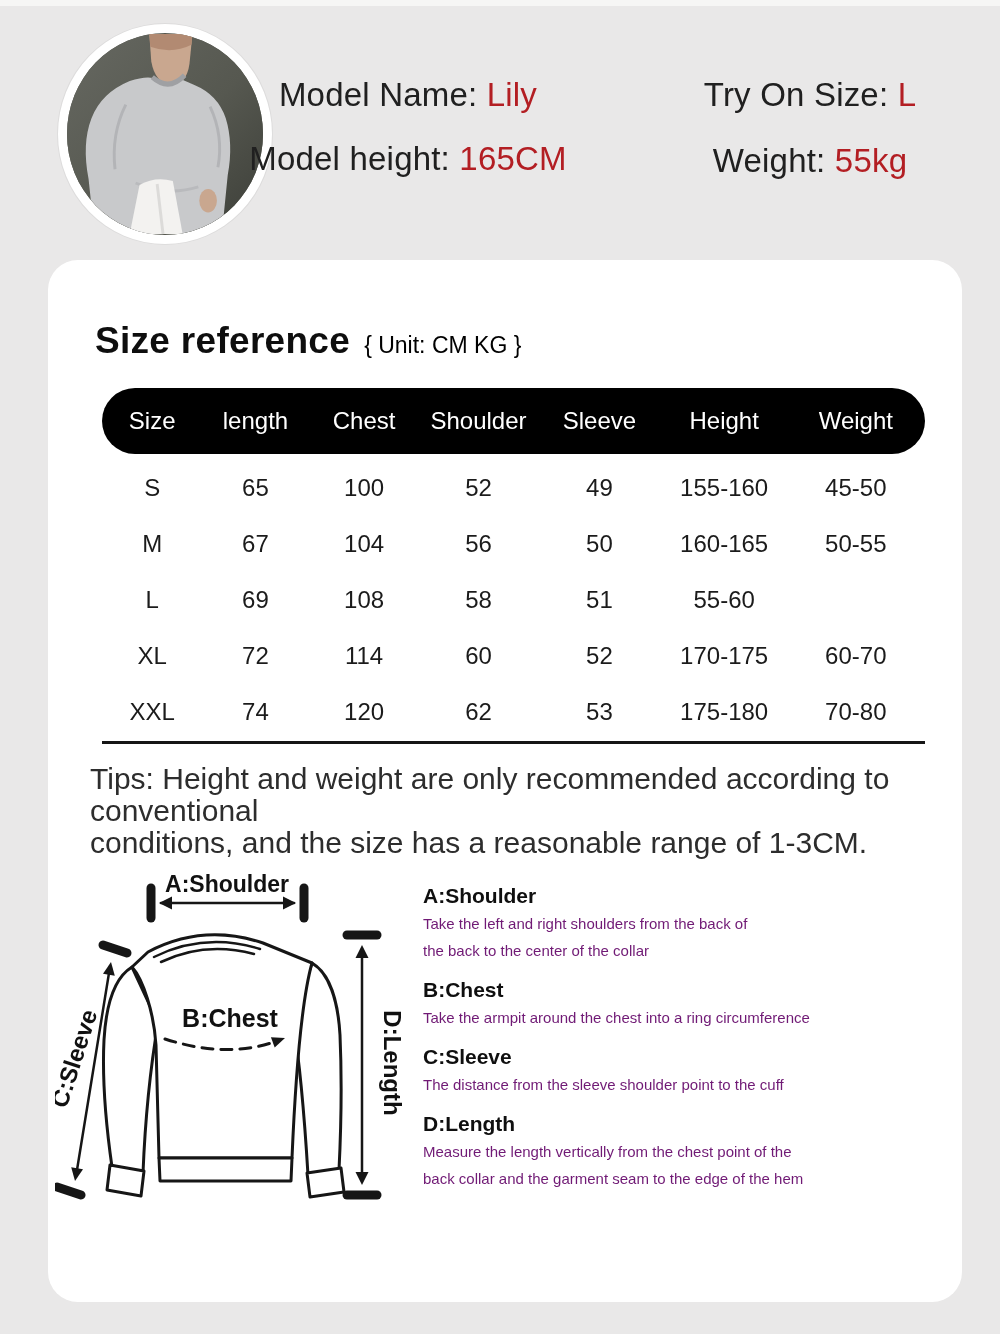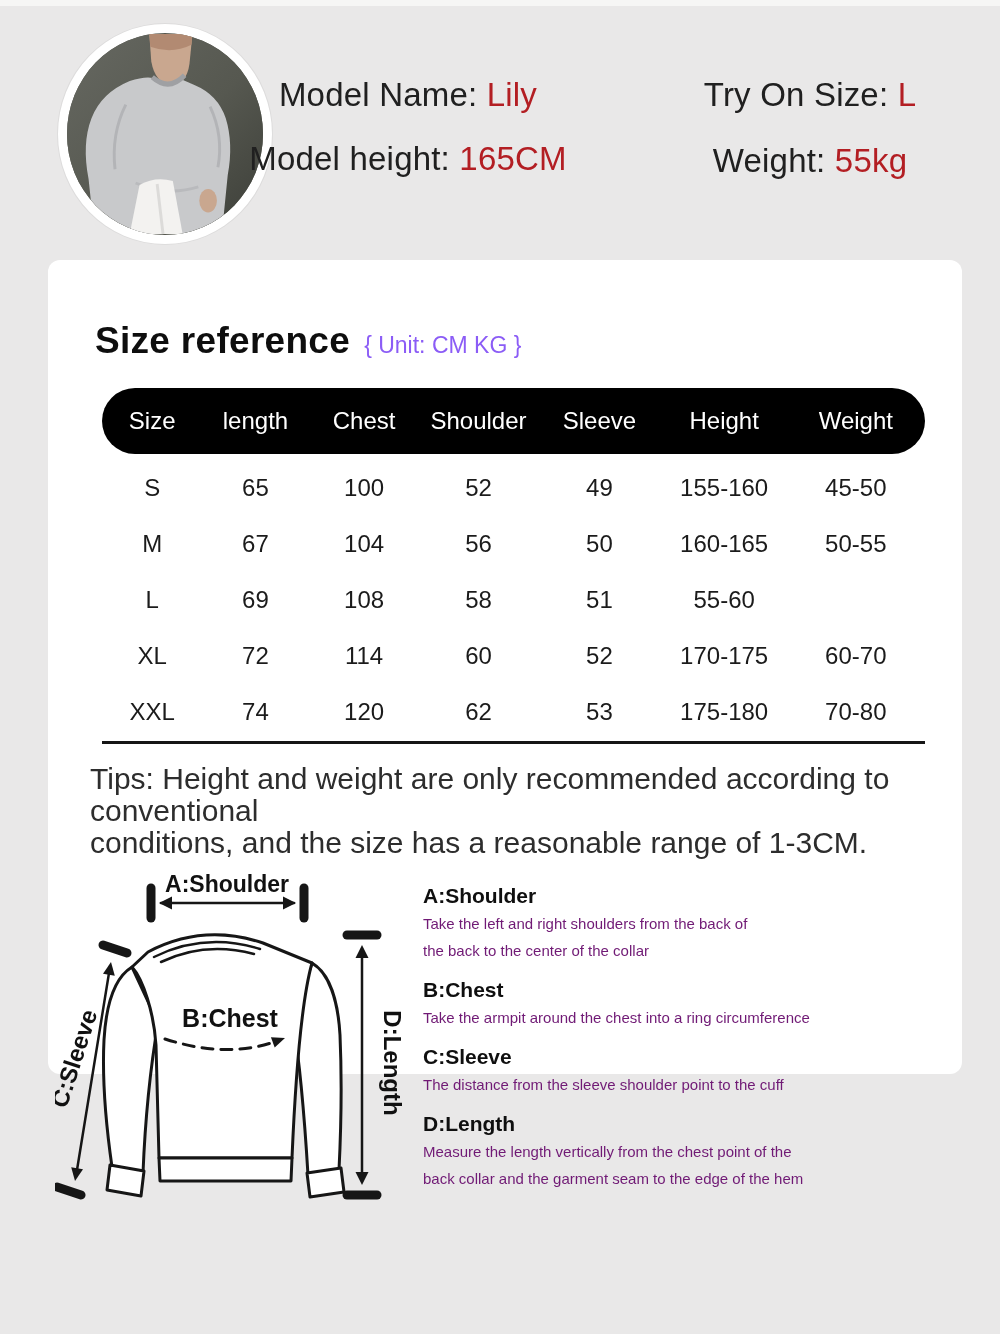--- a/index.html
+++ b/index.html
@@ -25,29 +25,29 @@
     text-align:center;letter-spacing:.2px;
   }
   .hero-line .val{color:#b31e23;}
   .hl-1{left:208px;top:76px;width:400px;}
   .hl-2{left:208px;top:140px;width:400px;}
   .hr-1{left:635px;top:76px;width:350px;}
   .hr-2{left:635px;top:142px;width:350px;}
 
   
   .card{
-    position:absolute;left:48px;top:260px;width:914px;height:814px;
-    background:#ffffff;border-radius:12px;
+    position:absolute;left:48px;top:260px;width:914px;height:1042px;
+    background:#ffffff;border-radius:30px;
   }
   .card-title{
     position:absolute;left:47px;top:60px;display:flex;align-items:baseline;gap:14px;
     white-space:nowrap;
   }
   .card-title .big{font-size:37px;font-weight:bold;color:#0e0e0e;letter-spacing:.3px;}
-  .card-title .unit{font-size:23px;color:#8b5cf6;}
+  .card-title .unit{font-size:23px;color:#000000;}
 
   
   .grid-row{
     display:grid;width:823px;
     grid-template-columns:12.2% 12.9% 13.5% 14.3% 15.1% 15.2% 16.8%;
   }
   .thead{
     position:absolute;left:54px;top:128px;height:66px;background:#000000;border-radius:33px;
     align-items:center;
   }

